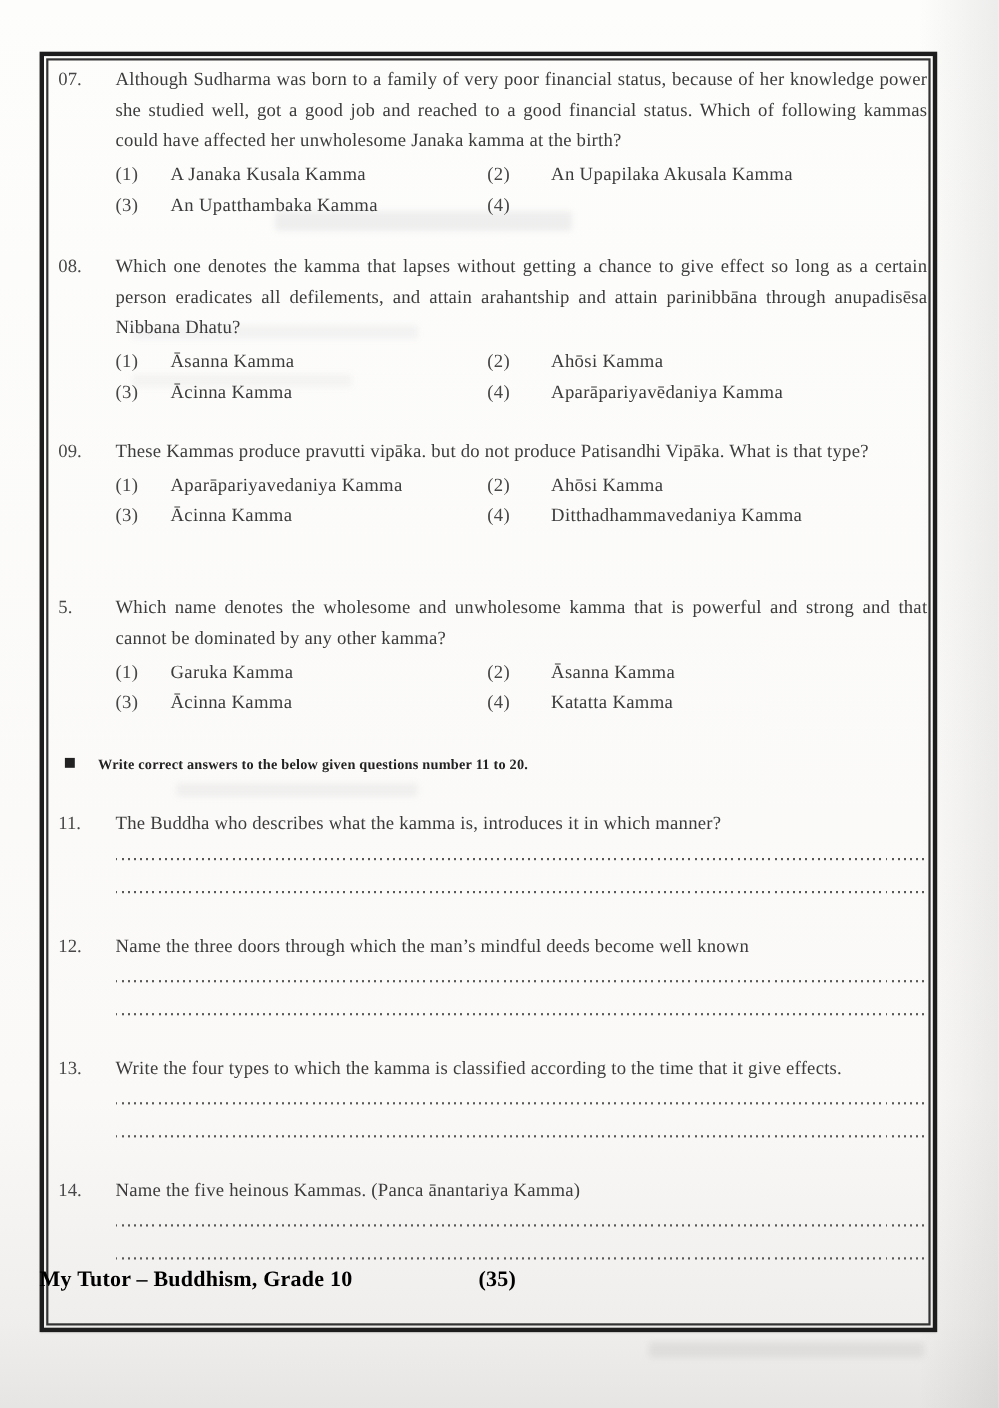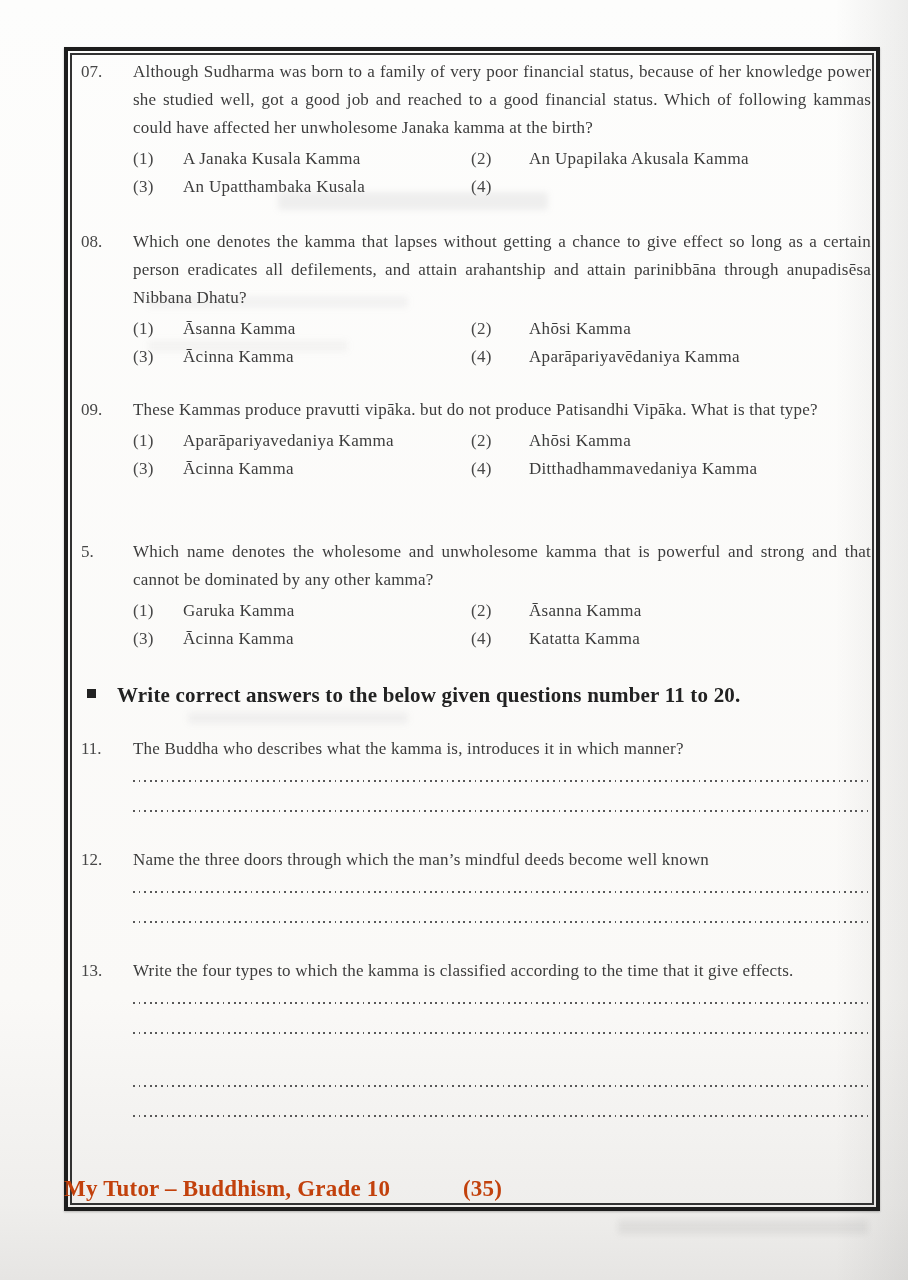--- a/index.html
+++ b/index.html
@@ -4,21 +4,21 @@
 <style>
   html,body{margin:0;padding:0;}
   body{
     width:908px;height:1280px;position:relative;overflow:hidden;
     font-family:"Liberation Serif","DejaVu Serif",serif;
     background:
       linear-gradient(90deg, rgba(0,0,0,0) 92%, rgba(90,90,90,0.10) 100%),
       linear-gradient(180deg, #fdfdfc 0%, #faf9f7 78%, #efeeec 94%, #e6e5e3 100%);
     color:#3c3c3c;
   }
-  .canvas{position:absolute;inset:0;margin-left:28px;}
+  .canvas{position:absolute;inset:0;}
   
   .frame{
     position:absolute;left:36px;top:47px;width:816px;height:1164px;
     border:4px solid #1d1d1d;box-sizing:border-box;
     box-shadow:0 1px 2px rgba(0,0,0,0.25);
   }
   .frame-inner{position:absolute;inset:2px;border:2px solid #333;}
   .content{
     position:absolute;left:45px;top:56px;width:804px;height:1148px;
     font-size:17px;line-height:28px;
@@ -27,32 +27,32 @@
   .q-num{width:52px;flex-shrink:0;color:#474747;}
   .q-body{flex:1;min-width:0;}
   .q-text{text-align:justify;letter-spacing:0.2px;}
   .opts{
     display:grid;grid-template-columns:50px 288px 58px auto;
     margin-top:3px;line-height:28px;letter-spacing:0.3px;
   }
   .o-num{color:#474747;}
   .section-header{position:absolute;left:8px;right:6px;display:flex;align-items:flex-start;}
   .bullet{width:9px;height:9px;background:#222;margin:8px 0 0 6px;flex-shrink:0;}
-  .sh-text{margin-left:21px;font-weight:bold;color:#222;font-size:21px;letter-spacing:0.2px;}
+  .sh-text{margin-left:21px;font-weight:bold;color:#222;font-size:13px;letter-spacing:0.2px;}
   .w-row{display:flex;justify-content:space-between;}
   .answer-lines{margin-left:52px;margin-right:2px;}
   .dotline{
     height:3px;margin-top:27px;
     background:repeating-linear-gradient(90deg,#585858 0 1.8px,transparent 1.8px 5.6px);
     background-position:0 1px;background-size:100% 2px;background-repeat:repeat-x;
   }
   .dotline.first{margin-top:16px;}
   .footer{
-    position:absolute;left:36px;top:1176px;width:816px;height:28px;
-    font-weight:bold;color:#c2410c;font-size:23px;letter-spacing:0.2px;
+    position:absolute;left:36px;top:1152px;width:816px;height:28px;
+    font-weight:bold;color:#000000;font-size:20px;letter-spacing:0.2px;
   }
   .footer .pgnum{position:absolute;left:399px;top:0;font-weight:bold;}
   
   .artifact{position:absolute;border-radius:3px;filter:blur(3px);}
   .a1{left:250px;top:192px;width:270px;height:18px;background:rgba(120,120,125,0.10);}
   .a2{left:120px;top:296px;width:260px;height:12px;background:rgba(120,120,125,0.07);}
   .a3{left:120px;top:340px;width:200px;height:12px;background:rgba(120,120,125,0.06);}
   .a4{left:160px;top:712px;width:220px;height:12px;background:rgba(120,120,125,0.08);}
   .a5{left:590px;top:1220px;width:250px;height:14px;background:rgba(120,120,125,0.12);}
 </style>
@@ -76,21 +76,21 @@
     <div class="q-block" style="top:2px">
       <div class="q-num">07.</div>
       <div class="q-body">
         <div class="q-text">Although Sudharma was born to a family of very poor financial status, because of her knowledge power she studied well, got a good job and reached  to a good financial status. Which of following kammas could have affected her unwholesome Janaka kamma at the birth?</div>
         <div class="opts">
           <span class="o-num">(1)</span>
           <span class="o-label">A Janaka Kusala Kamma</span>
           <span class="o-num">(2)</span>
           <span class="o-label">An Upapilaka Akusala Kamma</span>
           <span class="o-num">(3)</span>
-          <span class="o-label">An Upatthambaka Kusala</span>
+          <span class="o-label">An Upatthambaka Kamma</span>
           <span class="o-num">(4)</span>
         </div>
       </div>
     </div>
 
     <div class="q-block" style="top:172px">
       <div class="q-num">08.</div>
       <div class="q-body">
         <div class="q-text">Which one denotes the kamma that lapses without getting a chance to give effect so long as a certain person eradicates all defilements, and attain arahantship  and attain parinibbāna through anupadisēsa Nibbana Dhatu?</div>
         <div class="opts">
@@ -172,20 +172,24 @@
         <div class="q-num">13.</div>
         <div class="q-body q-text">Write the four types to which the kamma is classified according to the time that it give effects.</div>
       </div>
       <div class="answer-lines">
         <div class="dotline first"></div>
         <div class="dotline"></div>
       </div>
     </div>
 
     <div class="q-block" style="top:1012px;display:block">
+      <div class="w-row">
+        <div class="q-num">14.</div>
+        <div class="q-body q-text">Name the five heinous Kammas. (Panca ānantariya Kamma)</div>
+      </div>
       <div class="answer-lines">
         <div class="dotline first"></div>
         <div class="dotline"></div>
       </div>
     </div>
 
   </div>
 
   <div class="footer">
     <span>My Tutor – Buddhism, Grade 10</span>

